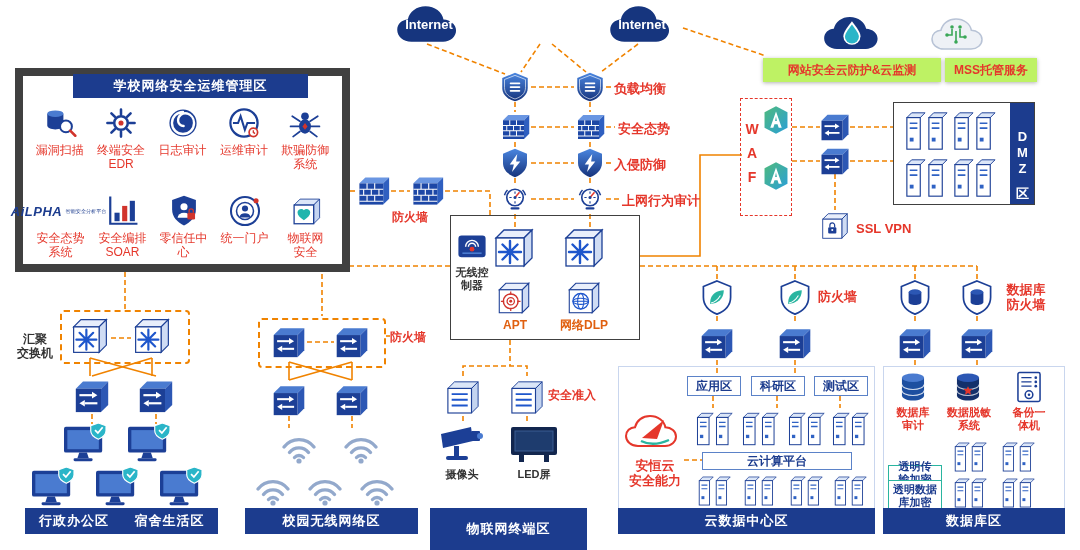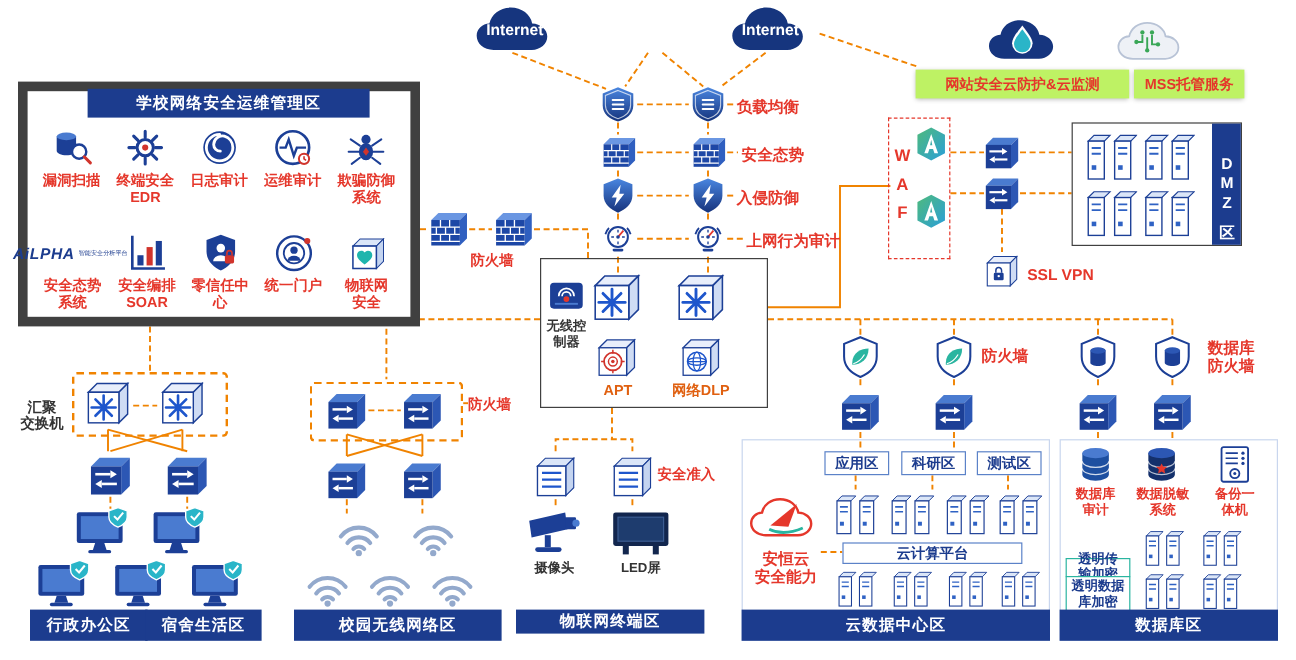--- a/index.html
+++ b/index.html
@@ -13,21 +13,21 @@
   .bar{background:#1c3c8e;color:#fff;font-weight:bold;font-size:13px;display:flex;align-items:center;justify-content:center;letter-spacing:1px}
   .panel{border:8px solid #404040;background:transparent}
   .zonebox{border:1px solid #c9d6ee;background:transparent}
   .dashedbox{border:2px dashed #f08300;border-radius:4px}
   .cloud-label{background:#bef264;box-shadow:0 1px 4px rgba(0,0,0,.3);color:#e5372b;font-weight:bold;font-size:12px;display:flex;align-items:center;justify-content:center;white-space:nowrap}
   .cloud-text{position:absolute;left:0;right:0;top:13px;text-align:center;color:#fff;font-weight:bold;font-size:13px}
   .cloudsvg{position:absolute;inset:0;width:100%;height:100%}
   .mgmt-row{position:absolute;left:6px;right:6px;display:flex;justify-content:space-between}
   .mgmt-cell{display:flex;flex-direction:column;align-items:center;width:63px}
   .mgmt-cell svg{width:34px;height:34px}
-  .mgmt-lbl{font-size:12px;font-weight:bold;color:#e5372b;text-align:center;white-space:pre-line;line-height:1.18;margin-top:3px}
+  .mgmt-lbl{font-size:12px;font-weight:normal;color:#e5372b;text-align:center;white-space:pre-line;line-height:1.18;margin-top:3px}
   .alpha-logo{height:34px;display:flex;align-items:center;justify-content:flex-start}
   .alpha-main{font-size:13px;font-weight:bold;font-style:italic;color:#1c3c8e;letter-spacing:.5px}
   .alpha-sub{font-size:6px;color:#1c3c8e;white-space:nowrap;transform:scale(.85)}
   .vtext{writing-mode:vertical-rl;text-orientation:upright}
   .areabox{border:1px solid #5b82c8;color:#1c3c8e;font-size:12px;font-weight:bold;display:flex;align-items:center;justify-content:center;background:#fff}
   .encbox{border:1.5px solid #2ab5a0;color:#1c3c8e;font-size:11px;font-weight:bold;display:flex;align-items:center;justify-content:center;white-space:pre-line;text-align:center;line-height:1.2;background:#fff}
 </style>
 </head>
 <body>
 
@@ -704,21 +704,21 @@
     </svg>
 <div class="n lbl red" style="left:548px;top:388px">安全准入</div>
 <svg class="n" style="left:438px;top:424px;width:48px;height:42px">
       <use href="#sym-camera"></use>
     </svg>
 <div class="n lbl dark" style="left:438px;top:468px;width:48px;font-size:11px">摄像头</div>
 <svg class="n" style="left:510px;top:424px;width:48px;height:40px">
       <use href="#sym-led"></use>
     </svg>
 <div class="n lbl dark" style="left:512px;top:468px;width:44px;font-size:11px">LED屏</div>
-<div class="n bar" style="left:430px;top:508px;width:157px;height:20px">物联网终端区</div>
+<div class="n bar" style="left:430px;top:508px;width:157px;height:42px">物联网终端区</div>
 
 <div class="n zonebox" style="left:618px;top:366px;width:257px;height:168px"></div>
 <div class="n areabox" style="left:687px;top:376px;width:54px;height:20px">应用区</div>
 <div class="n areabox" style="left:751px;top:376px;width:54px;height:20px">科研区</div>
 <div class="n areabox" style="left:814px;top:376px;width:54px;height:20px">测试区</div>
 <svg class="n" style="left:624px;top:408px;width:60px;height:46px">
       <use href="#sym-ahcloud"></use>
     </svg>
 <div class="n lbl red" style="left:620px;top:458px;width:70px;font-size:13px">安恒云
 安全能力</div>

